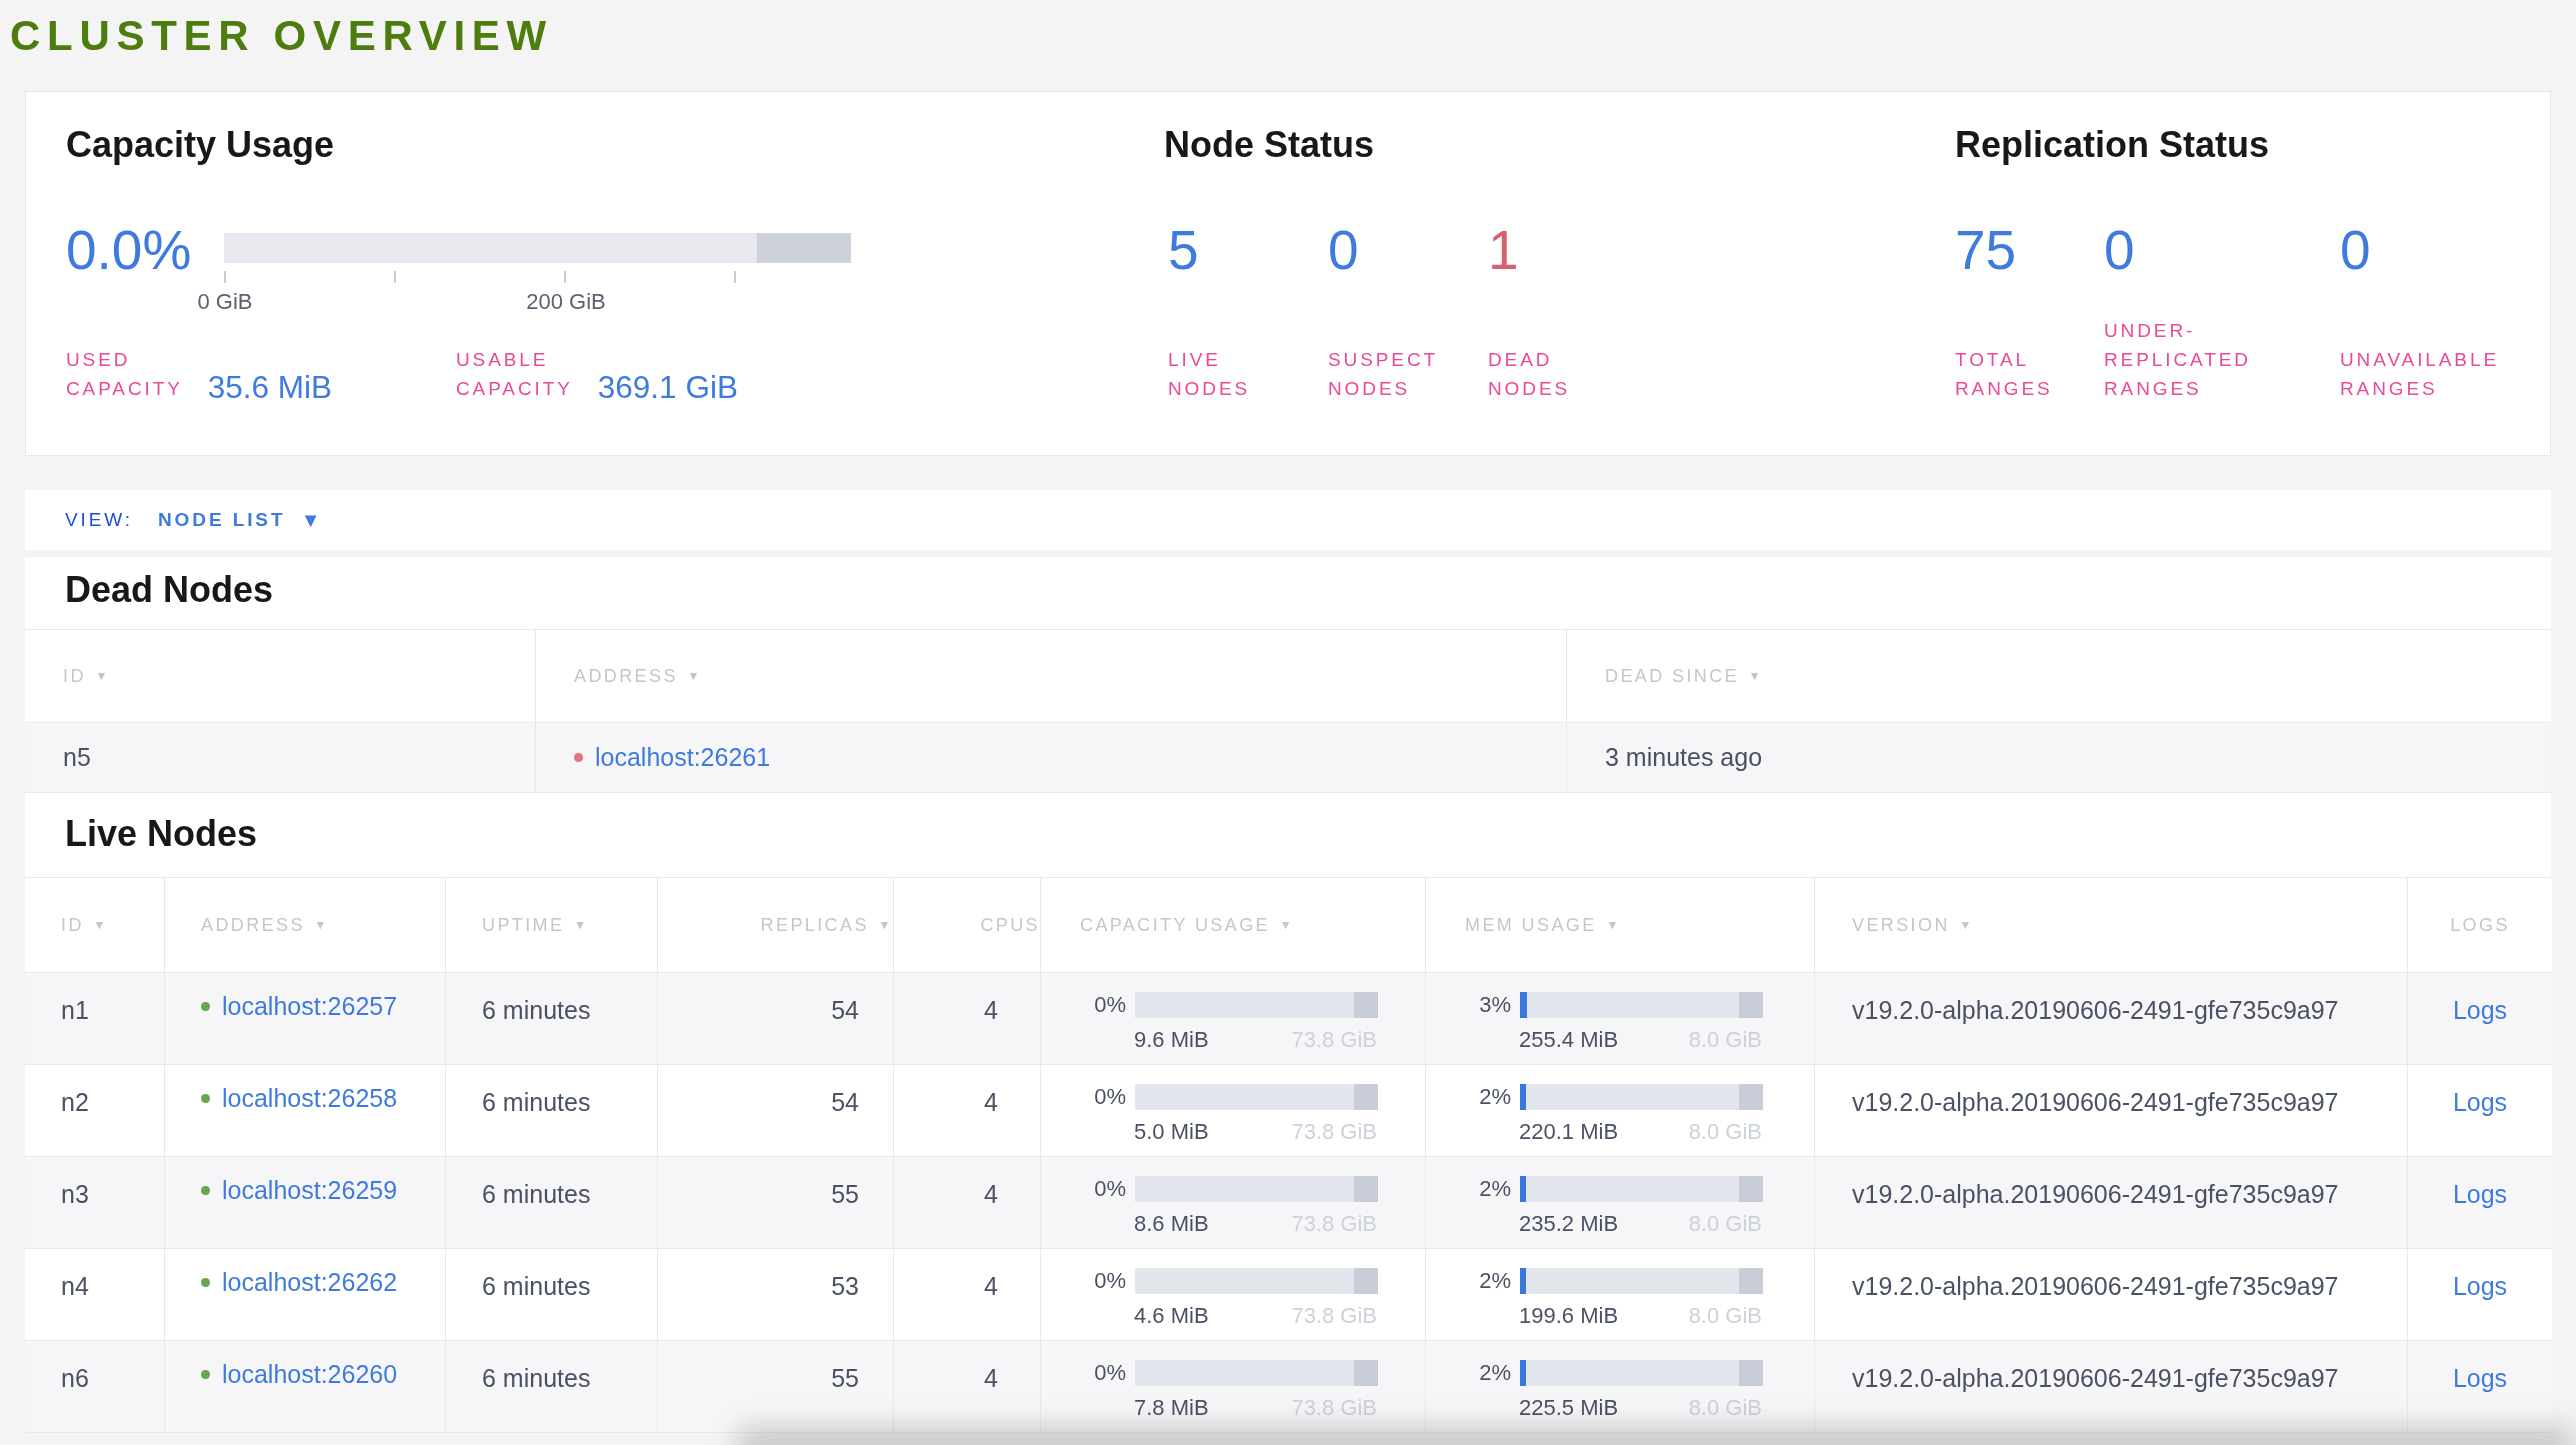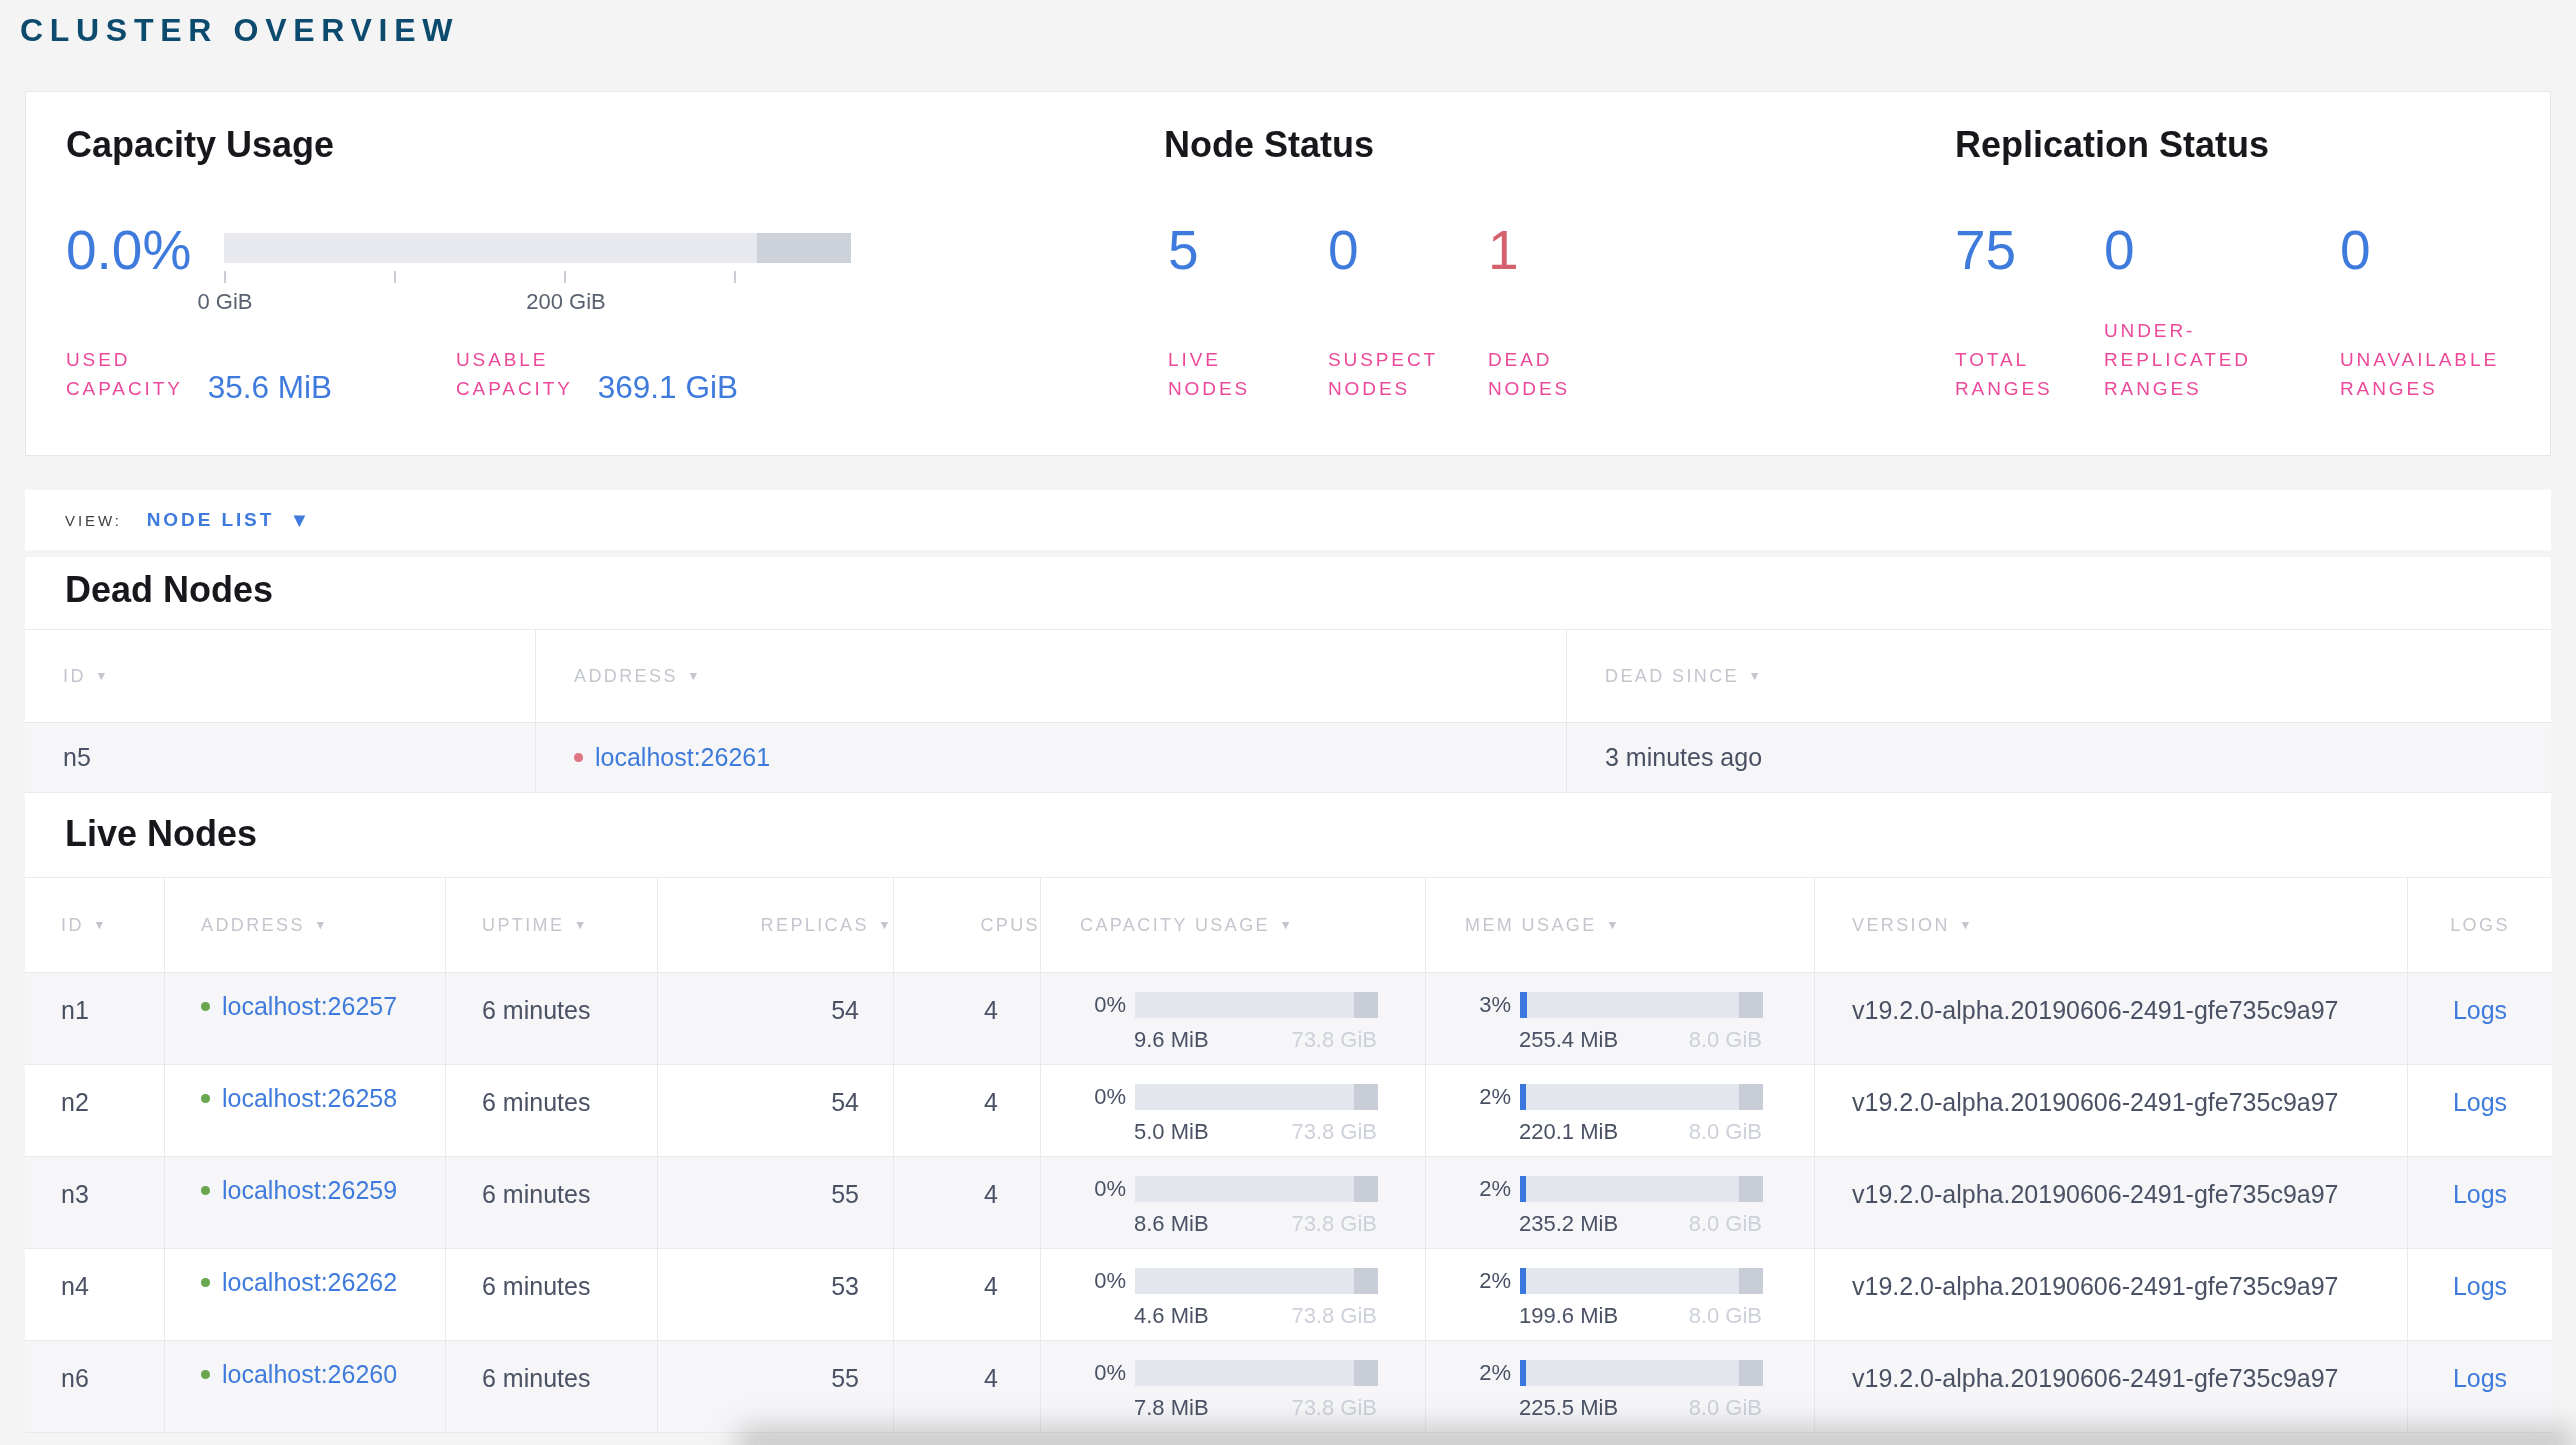--- a/index.html
+++ b/index.html
@@ -4,22 +4,22 @@
 <style>
   * { box-sizing: border-box; }
   html,body { margin:0; padding:0; }
   body {
     width:2576px; height:1446px; position:relative; overflow:hidden;
     background:#f4f4f5;
     font-family:"Liberation Sans","DejaVu Sans",sans-serif;
     color:#4a5164;
   }
   .page-title {
-    position:absolute; left:20px; top:11.5px;
-    font-size:32px; font-weight:700; letter-spacing:6.7px; color:#0c4a6e;
+    position:absolute; left:10px; top:11.5px;
+    font-size:42px; font-weight:700; letter-spacing:6.7px; color:#4d7c0f;
   }
   
   .summary-card {
     position:absolute; left:25px; top:91px; width:2526px; height:365px;
     background:#ffffff; border:1px solid #e7e7ea;
   }
   .sec-heading { position:absolute; top:32px; font-size:36px; font-weight:600; color:#17181c; }
   .h-cap { left:40px; } .h-node { left:1138px; } .h-rep { left:1929px; }
   .big-num { font-size:55px; font-weight:400; color:#3e7bdc; }
   .num-red { color:#d5606e; }
@@ -33,21 +33,21 @@
   .stat-lines { display:flex; flex-direction:column; }
   .stat-line { font-size:19px; letter-spacing:2.9px; color:#ec4899; line-height:29px; }
   .stat-value { font-size:31.5px; color:#3e7bdc; margin-left:25px; line-height:32px; }
   .nstat { width:160px; } .rstat1 { width:149px; } .rstat2 { width:236px; } .rstat3 { width:286px; }
   .num-row { position:absolute; top:126px; display:flex; }
   
   .view-bar {
     position:absolute; left:25px; top:490px; width:2526px; height:60px;
     background:#fff; display:flex; align-items:center; padding-left:40px;
   }
-  .view-label { font-size:15px; letter-spacing:2.9px; color:#404040; }
+  .view-label { font-size:19px; letter-spacing:2.9px; color:#1d4ed8; }
   .view-select { display:flex; align-items:center; margin-left:25px; cursor:pointer; }
   .view-value { font-size:19px; letter-spacing:2.9px; color:#3e7bdc; font-weight:600; }
   .view-caret { color:#3e7bdc; font-size:20px; margin-left:15.3px; }
   
   .main-panel {
     position:absolute; left:25px; top:557px; width:2526px; height:874px; background:#fff;
   }
   .panel-heading { position:absolute; left:40px; font-size:36px; font-weight:600; color:#17181c; }
   .h-dead { top:11.5px; } .h-live { top:256px; }
   .tbl { position:absolute; left:0; width:2526px; display:grid; border-top:1px solid #e9e9ec; }

